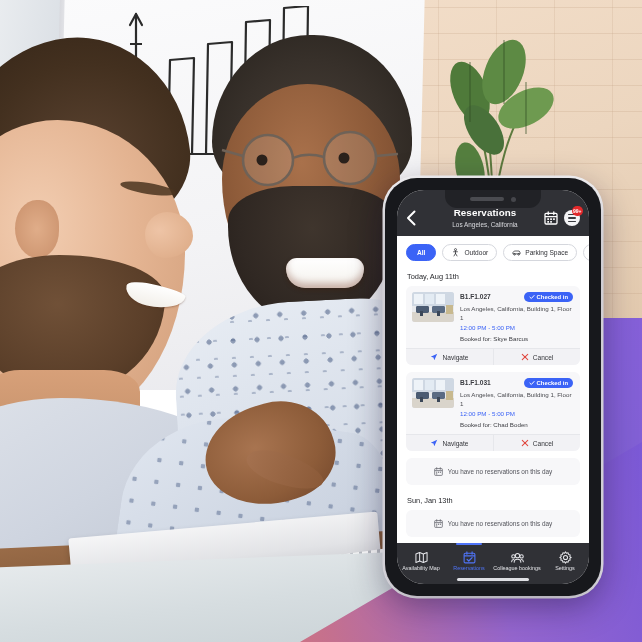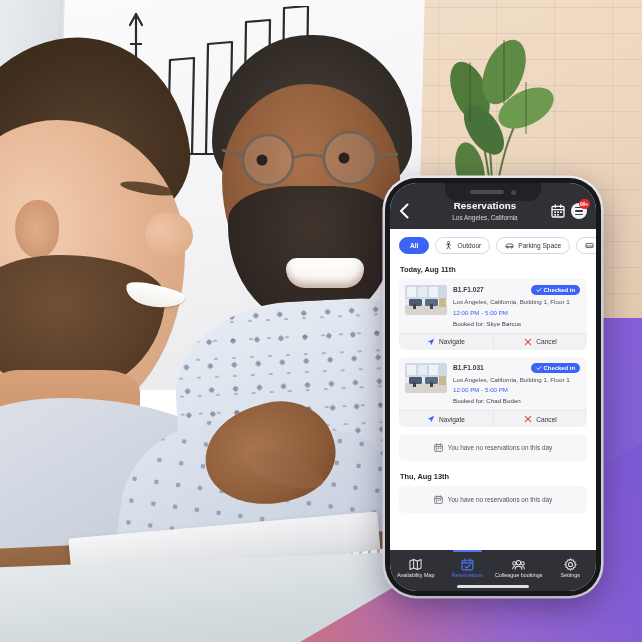--- a/index.html
+++ b/index.html
@@ -213,21 +213,21 @@
   }
 
   
   .phone {
     position: absolute;
     left: 385px; top: 178px;
     width: 216px; height: 418px;
     background: #17181c;
     border-radius: 32px;
     box-shadow: 0 10px 34px rgba(20,10,40,.42), 0 0 0 2.5px #ffffff;
-    padding: 5px;
+    padding: 12px;
     overflow: hidden;
   }
   .phone-screen {
     position: relative;
     width: 100%; height: 100%;
     background: #ffffff;
     border-radius: 27px;
     overflow: hidden;
     display: flex; flex-direction: column;
   }
@@ -328,21 +328,21 @@
   .chip svg { width: 9px; height: 9px; flex: 0 0 auto; }
 
   
   .list {
     flex: 1 1 auto;
     background: #fff;
     padding: 0 9px;
     overflow: hidden;
   }
   .day-label {
-    font-size: 7.4px; font-weight: bold; color: #26272b;
+    font-size: 7.4px; font-weight: normal; color: #26272b;
     padding: 3px 0 5px 1px;
   }
   .res-card {
     background: #f7f7f9;
     border-radius: 6px;
     overflow: hidden;
     margin-bottom: 7px;
   }
   .res-top { display: flex; padding: 6px 7px 6px 6px; gap: 6px; }
   .res-thumb {
@@ -677,21 +677,21 @@
             <path d="M0.9 4.8 H11.1" stroke="#6c6d74" stroke-width="1.1"></path>
             <path d="M3.6 0.9 V3.1 M8.4 0.9 V3.1" stroke="#6c6d74" stroke-width="1.1" stroke-linecap="round"></path>
             <rect x="2.8" y="6.2" width="1.5" height="1.5" fill="#6c6d74"></rect>
             <rect x="5.3" y="6.2" width="1.5" height="1.5" fill="#6c6d74"></rect>
             <rect x="7.8" y="6.2" width="1.5" height="1.5" fill="#6c6d74"></rect>
             <rect x="2.8" y="8.5" width="1.5" height="1.5" fill="#6c6d74"></rect>
           </svg>
           <span class="empty-text">You have no reservations on this day</span>
         </div>
 
-        <div class="day-label">Thu, Aug 13th</div>
+        <div class="day-label">Sun, Jan 13th</div>
         <div class="empty-card">
           <svg viewBox="0 0 12 12" fill="none">
             <rect x="0.9" y="2.1" width="10.2" height="9.1" rx="1" stroke="#6c6d74" stroke-width="1.1"></rect>
             <path d="M0.9 4.8 H11.1" stroke="#6c6d74" stroke-width="1.1"></path>
             <path d="M3.6 0.9 V3.1 M8.4 0.9 V3.1" stroke="#6c6d74" stroke-width="1.1" stroke-linecap="round"></path>
             <rect x="2.8" y="6.2" width="1.5" height="1.5" fill="#6c6d74"></rect>
             <rect x="5.3" y="6.2" width="1.5" height="1.5" fill="#6c6d74"></rect>
             <rect x="7.8" y="6.2" width="1.5" height="1.5" fill="#6c6d74"></rect>
             <rect x="2.8" y="8.5" width="1.5" height="1.5" fill="#6c6d74"></rect>
           </svg>

